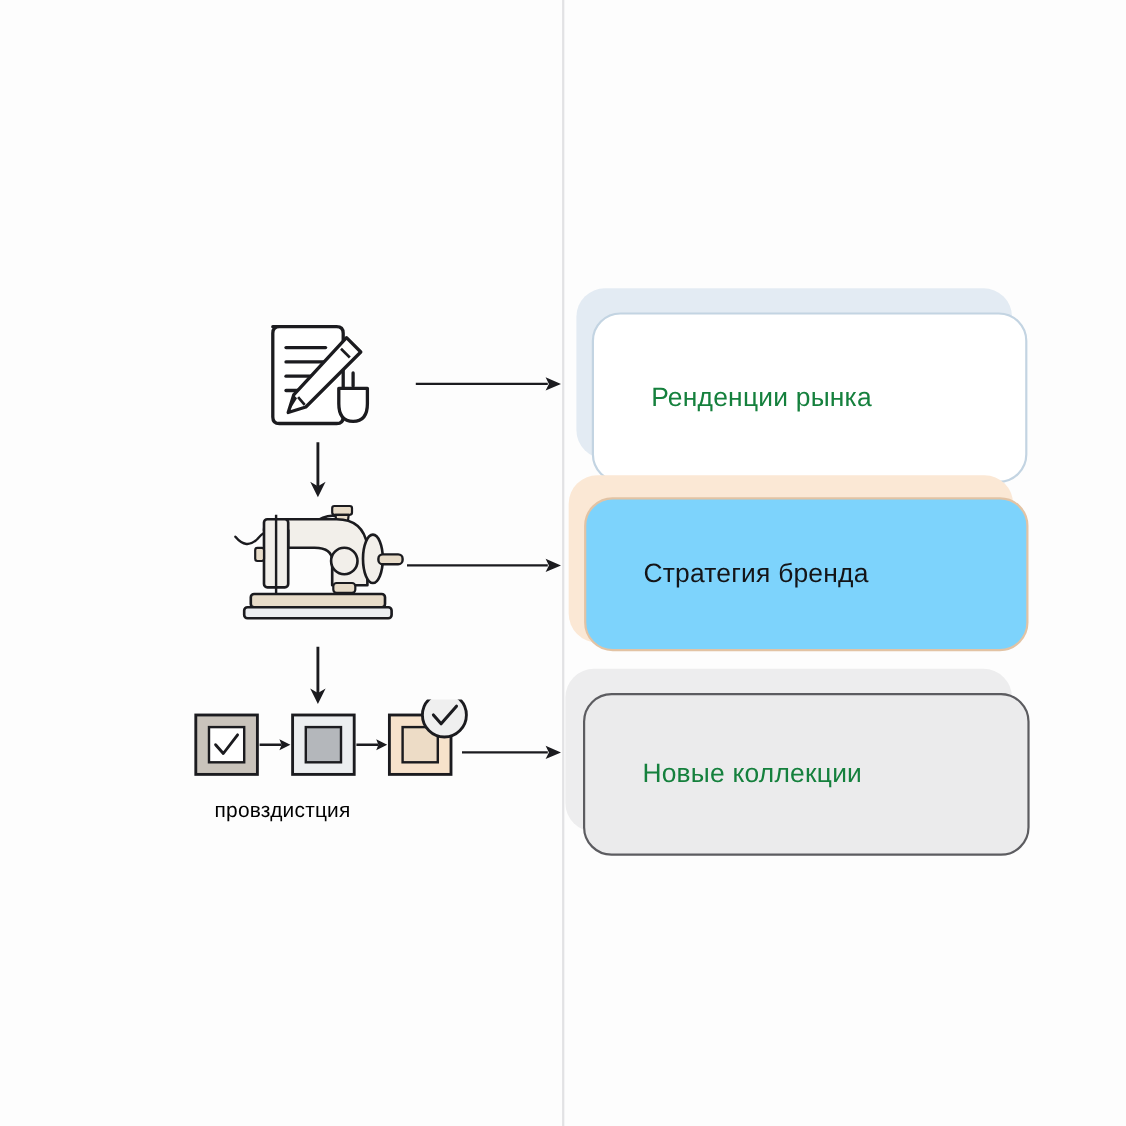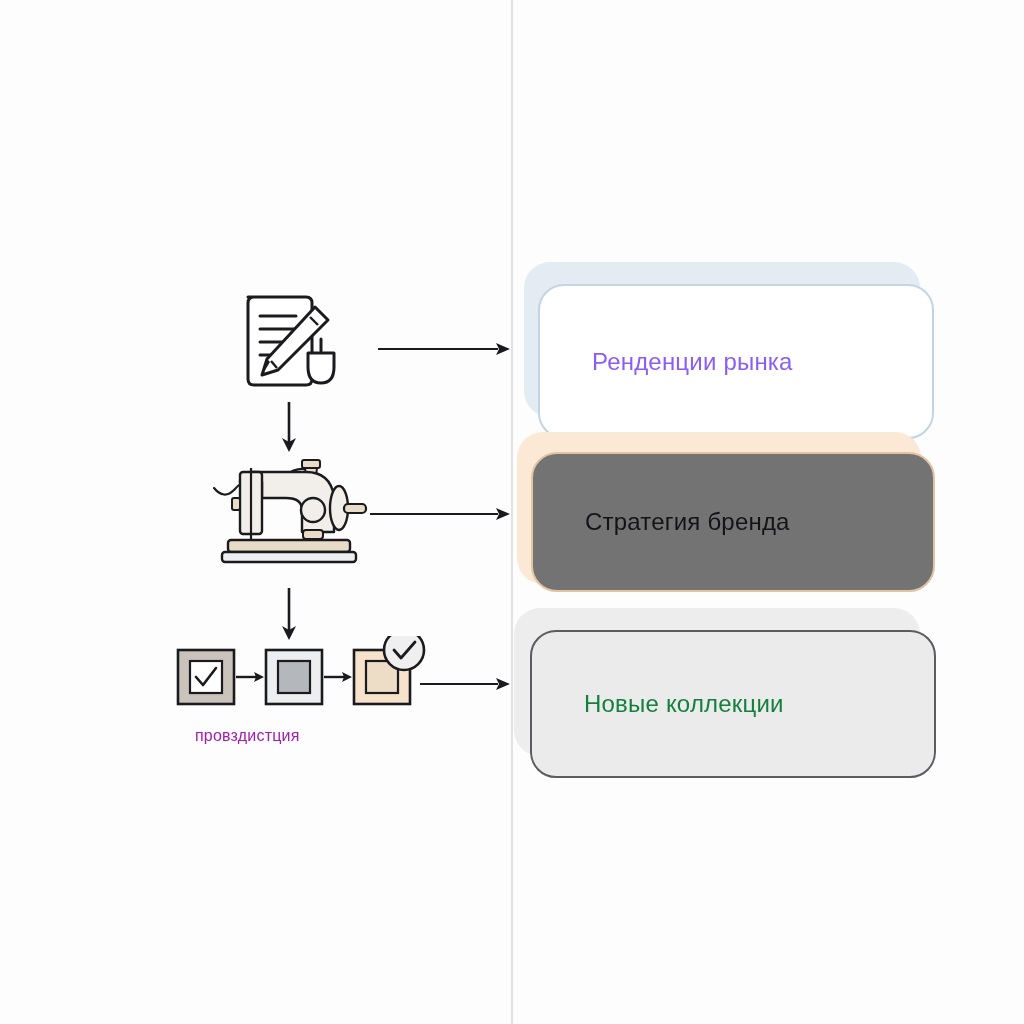--- a/index.html
+++ b/index.html
@@ -32,22 +32,22 @@
   .arrow-h, .arrow-v {
     position: absolute;
   }
 
   
   .stage {
     position: absolute;
   }
   .stage-label {
     position: absolute;
-    font-size: 16px;
-    color: #a21caf;
+    font-size: 19px;
+    color: #000000;
     letter-spacing: 0.2px;
     white-space: nowrap;
   }
 
   
   .card-group {
     position: absolute;
   }
   .card-shadow {
     position: absolute;
@@ -169,27 +169,27 @@
   </svg>
 
   <svg class="arrow-h" style="left:418px; top:672px;" width="98" height="24" viewBox="0 0 98 24">
     <line x1="2" y1="12" x2="80" y2="12" stroke="#1b1b1f" stroke-width="2.2"></line>
     <path d="M92 12 L78 6 L81 12 L78 18 Z" fill="#1b1b1f"></path>
   </svg>
 
   <div class="card-group" id="card-0" style="left: 524px; top: 262px; width: 410px; height: 177px;">
     <div class="card-shadow" style="width: 396px; height: 155px; background: rgb(227, 235, 243);"></div>
     <div class="card-front" style="left: 14px; top: 22px; width: 396px; height: 155px; background: rgb(255, 255, 255); border: 2px solid rgb(195, 212, 226);">
-      <span class="card-text" style="color: #8b5cf6;">Ренденции рынка</span>
+      <span class="card-text" style="color: #15803d;">Ренденции рынка</span>
     </div>
   </div>
 
   <div class="card-group" id="card-1" style="left: 517px; top: 432px; width: 418px; height: 172px;">
     <div class="card-shadow" style="width: 404px; height: 152px; background: rgb(251, 232, 213);"></div>
-    <div class="card-front" style="left: 14px; top: 20px; width: 404px; height: 140px; background: #737373; border: 2px solid rgb(226, 195, 164);">
+    <div class="card-front" style="left: 14px; top: 20px; width: 404px; height: 140px; background: #7dd3fc; border: 2px solid rgb(226, 195, 164);">
       <span class="card-text" style="color: rgb(20, 20, 23);">Стратегия бренда</span>
     </div>
   </div>
 
   <div class="card-group" id="card-2" style="left: 514px; top: 608px; width: 422px; height: 170px;">
     <div class="card-shadow" style="width: 406px; height: 148px; background: rgb(237, 237, 238);"></div>
     <div class="card-front" style="left: 16px; top: 22px; width: 406px; height: 148px; background: rgb(235, 235, 236); border: 2px solid rgb(92, 92, 96);">
       <span class="card-text" style="color: #15803d;">Новые коллекции</span>
     </div>
   </div>

